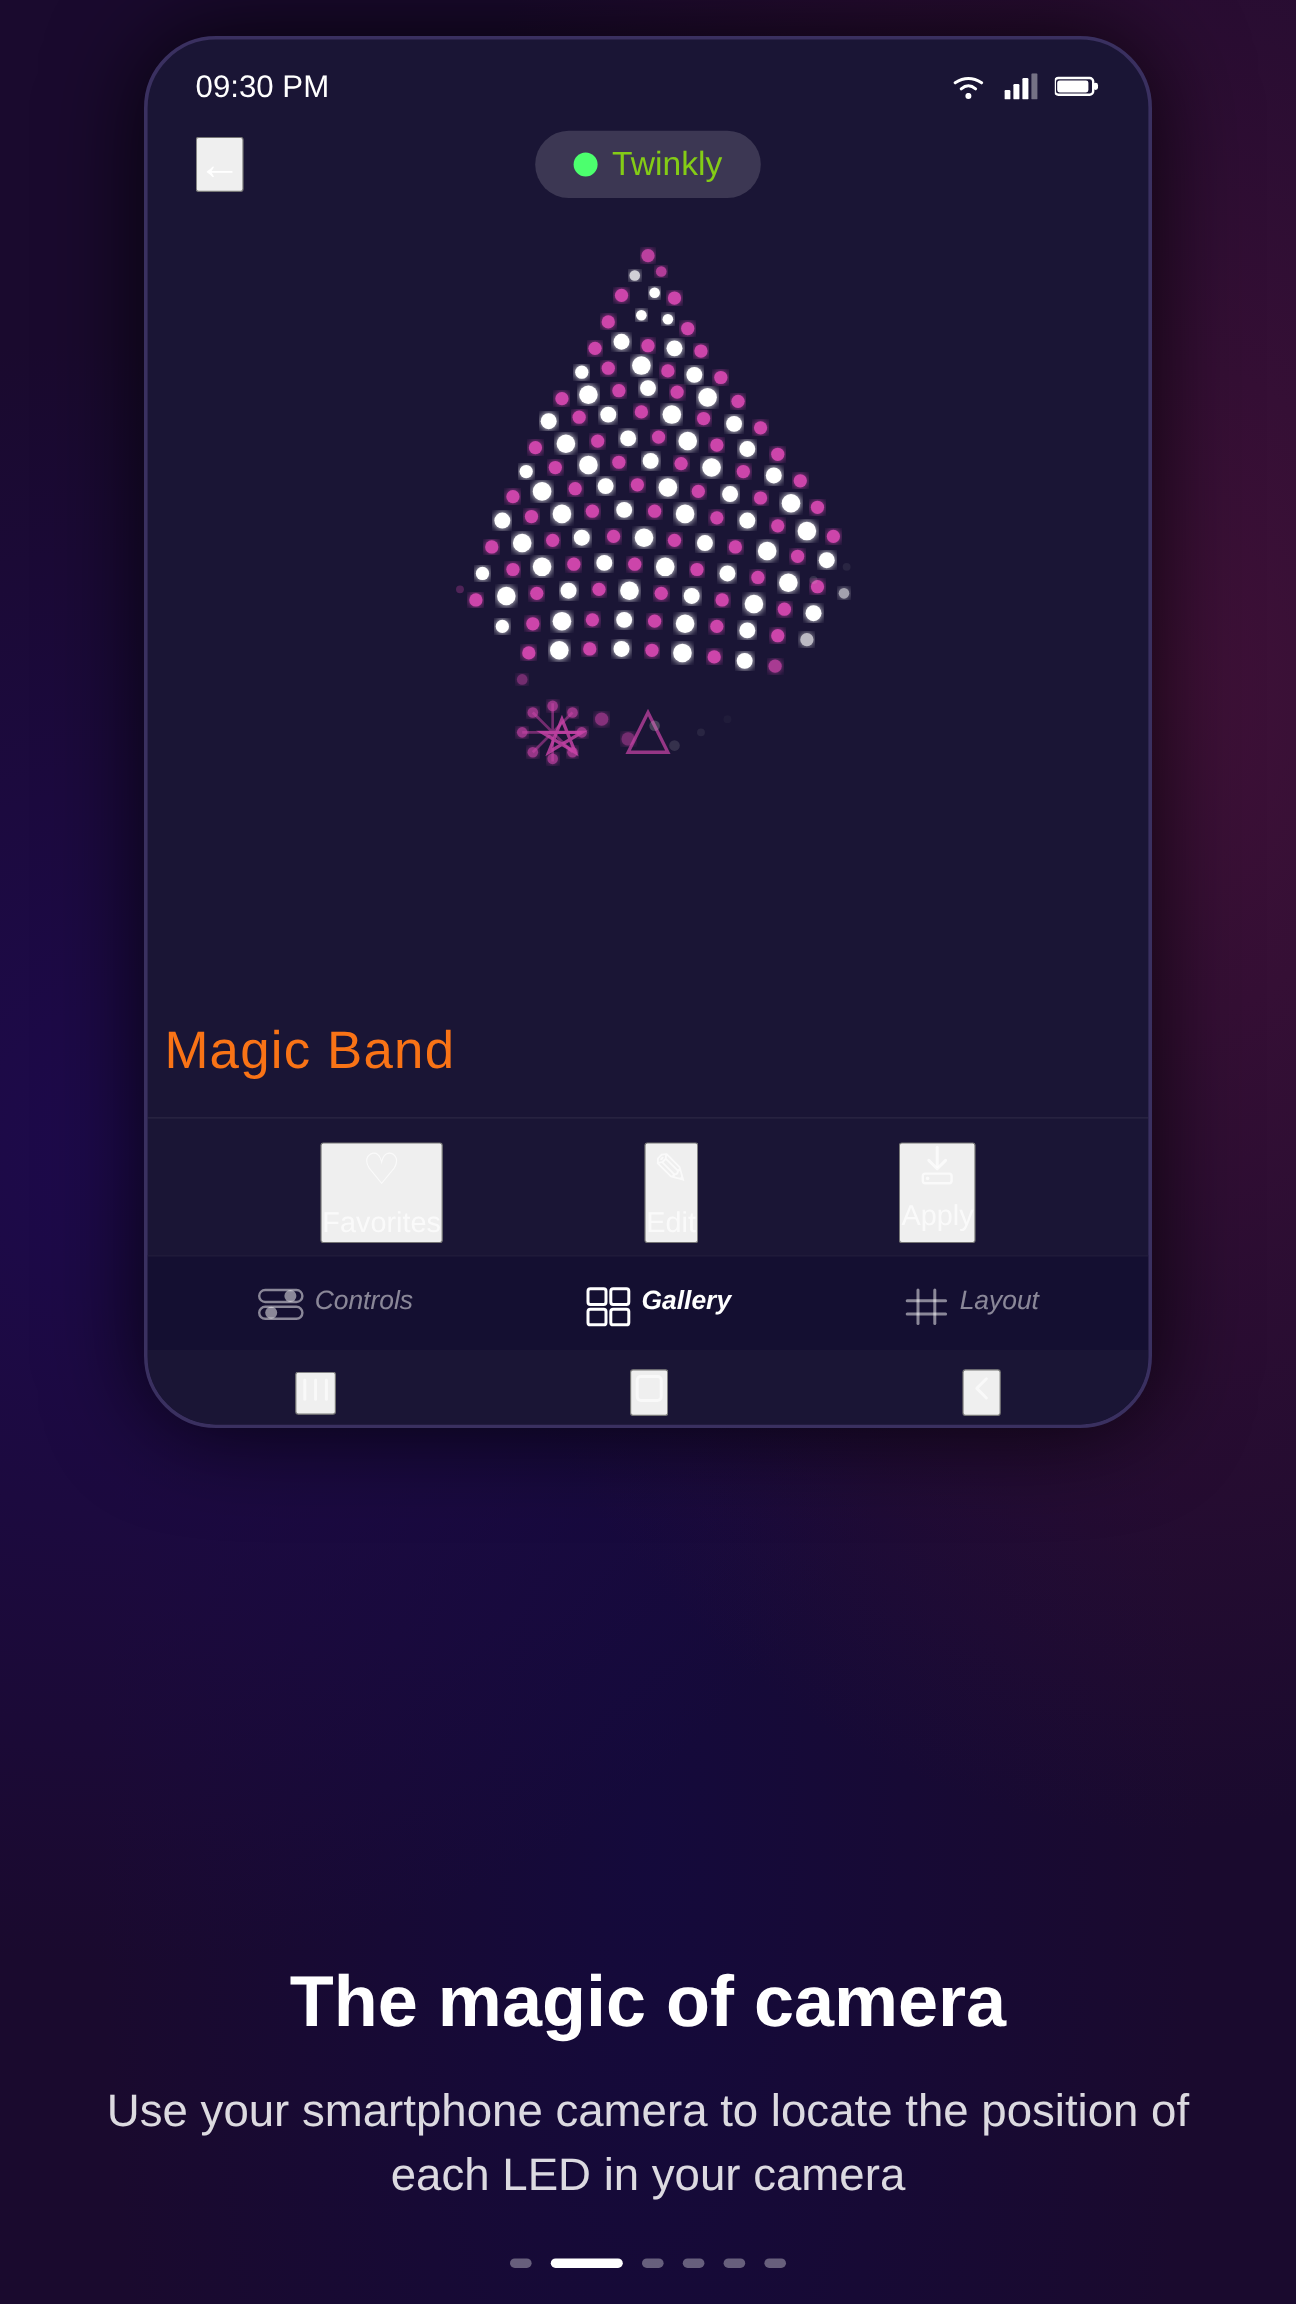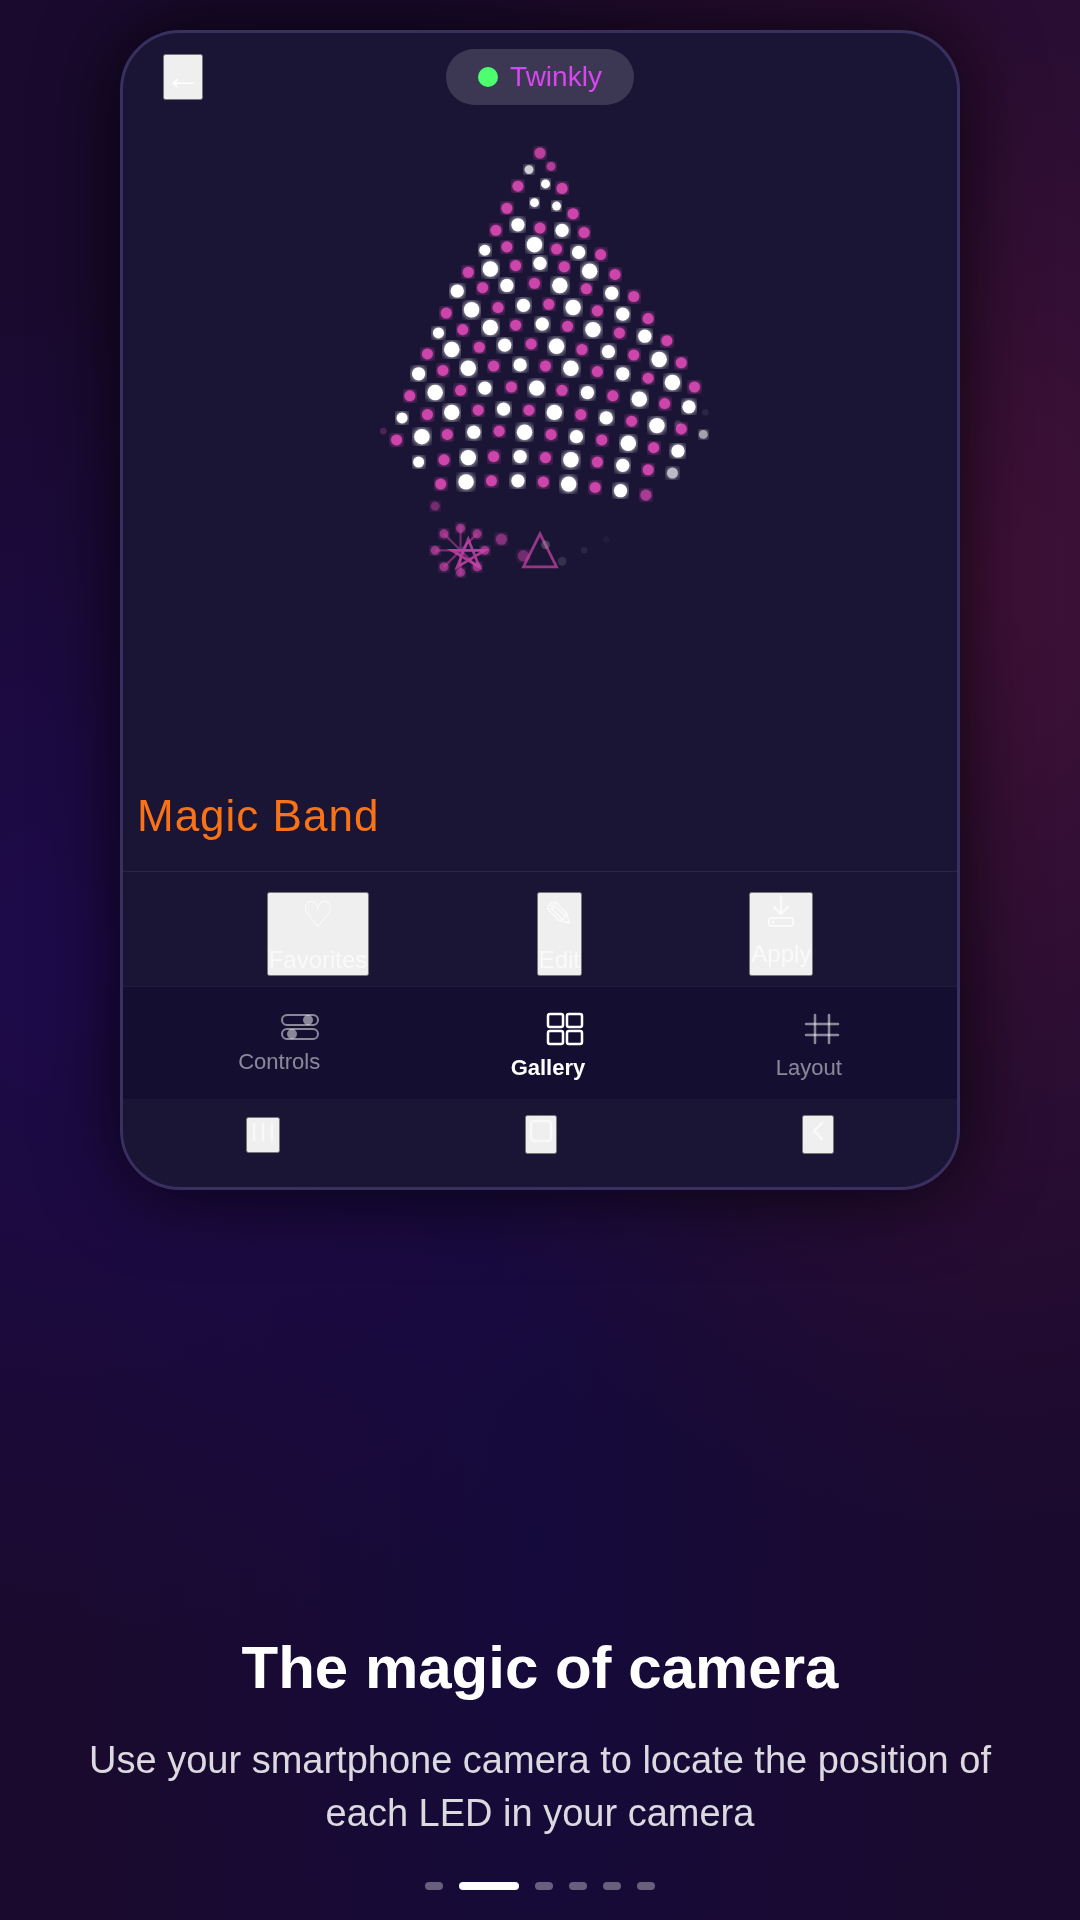--- a/index.html
+++ b/index.html
@@ -85,21 +85,21 @@
     }
 
     .green-dot {
       width: 20px;
       height: 20px;
       border-radius: 50%;
       background: #4cff6e;
     }
 
     .app-name {
-      color: #d946ef;
+      color: #84cc16;
       font-size: 28px;
       font-weight: 500;
     }
 
     
     .tree-canvas {
       width: 560px;
       height: 640px;
       position: relative;
       margin: 10px auto 0;
@@ -146,25 +146,26 @@
       display: flex;
       justify-content: space-around;
       width: 100%;
       padding: 16px 20px 10px;
       background: rgba(20,15,50,0.95);
       border-top: 1px solid rgba(255,255,255,0.06);
     }
 
     .nav-item {
       display: flex;
-      flex-direction: column;
-      align-items: flex-end;
+      flex-direction: row;
+      align-items: flex-start;
       gap: 8px;
       cursor: pointer;
       padding: 8px 20px;
+      font-style: italic;
     }
 
     .nav-item .nav-label {
       font-size: 22px;
       color: rgba(255,255,255,0.5);
     }
 
     .nav-item.active .nav-label {
       color: white;
       font-weight: 600;
@@ -233,20 +234,45 @@
       background: white;
     }
   </style>
 </head>
 <body>
 
 <div class="bg-blur"></div>
 
 <div class="phone-frame">
 
+  <div class="status-bar">
+    <span class="status-time">09:30 PM</span>
+    <div class="status-icons">
+
+      <svg width="32" height="22" viewBox="0 0 32 22">
+        <path d="M16 18 Q16 18 16 18" stroke="white" stroke-width="3" fill="none" stroke-linecap="round"></path>
+        <path d="M10 13 Q16 8 22 13" stroke="white" stroke-width="2.5" fill="none" stroke-linecap="round"></path>
+        <path d="M5 8 Q16 1 27 8" stroke="white" stroke-width="2.5" fill="none" stroke-linecap="round"></path>
+        <circle cx="16" cy="19" r="2.5" fill="white"></circle>
+      </svg>
+
+      <svg width="28" height="22" viewBox="0 0 28 22">
+        <rect x="0" y="14" width="5" height="8" fill="white" rx="1"></rect>
+        <rect x="7.5" y="9" width="5" height="13" fill="white" rx="1"></rect>
+        <rect x="15" y="4" width="5" height="18" fill="white" rx="1"></rect>
+        <rect x="22.5" y="0" width="5" height="22" fill="rgba(255,255,255,0.4)" rx="1"></rect>
+      </svg>
+
+      <svg width="38" height="20" viewBox="0 0 38 20">
+        <rect x="0" y="3" width="32" height="14" rx="3" stroke="white" stroke-width="2" fill="none"></rect>
+        <rect x="32" y="7" width="4" height="6" rx="2" fill="white"></rect>
+        <rect x="2" y="5" width="26" height="10" rx="2" fill="white"></rect>
+      </svg>
+    </div>
+  </div>
 
   <div class="top-bar">
     <button class="back-btn">←</button>
     <div class="app-badge">
       <div class="green-dot"></div>
       <span class="app-name">Twinkly</span>
     </div>
   </div>
 
   <div class="tree-canvas">

